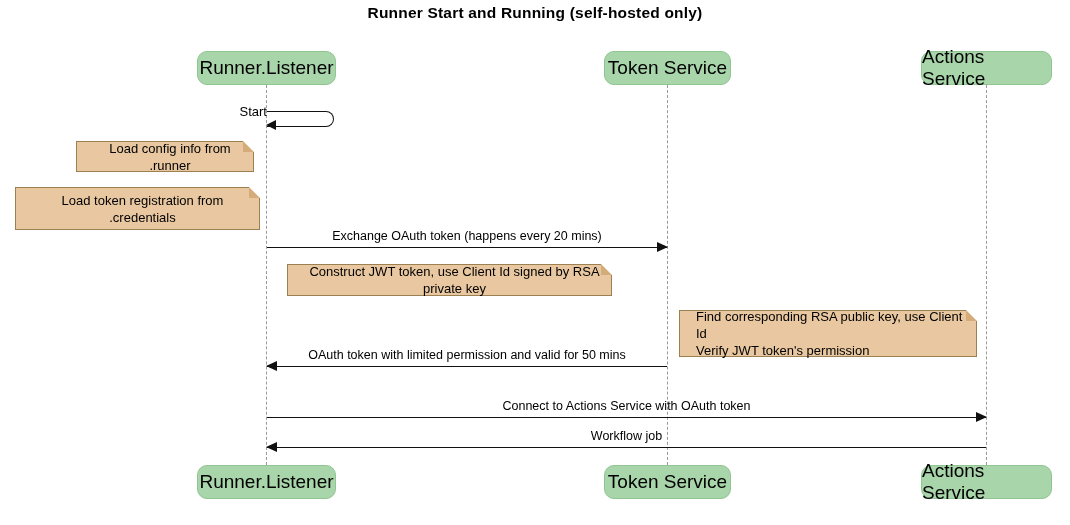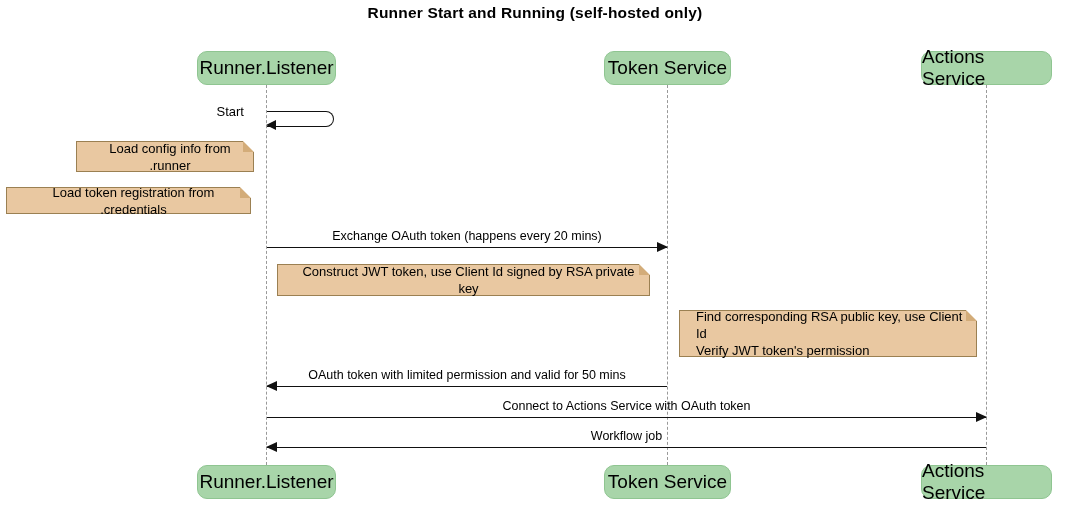--- a/index.html
+++ b/index.html
@@ -53,50 +53,50 @@
   <div class="title">Runner Start and Running (self-hosted only)</div>
 
   <div class="lifeline" style="left:266px;"></div>
   <div class="lifeline" style="left:667px;"></div>
   <div class="lifeline" style="left:986px;"></div>
 
   <div class="actor" style="left:197px;top:51px;width:139px;">Runner.Listener</div>
   <div class="actor" style="left:604px;top:51px;width:127px;">Token Service</div>
   <div class="actor" style="left:921px;top:51px;width:131px;">Actions Service</div>
 
-  <div class="self-label" style="left:144px;top:104px;width:100px;text-align:right;">Start</div>
+  <div class="self-label" style="left:167px;top:104px;width:100px;text-align:right;">Start</div>
   <div class="self-loop" style="left:267px;top:111px;width:67px;height:16px;"></div>
 
   <div class="note center" style="left:76px;top:141px;width:178px;height:31px;">
     <div class="fold"></div>
     <div>Load config info from .runner</div>
   </div>
 
-  <div class="note center" style="left:6px;top:187px;width:245px;height:27px;align-items:center;">
+  <div class="note center" style="left:15px;top:187px;width:245px;height:43px;align-items:center;">
     <div class="fold"></div>
     <div>Load token registration from .credentials</div>
   </div>
 
   <div class="message" style="left:267px;top:229px;width:400px;">
     <div class="msg-label">Exchange OAuth token (happens every 20 mins)</div>
     <div class="msg-line arrow-right"></div>
   </div>
 
-  <div class="note center" style="left:277px;top:264px;width:373px;height:32px;">
+  <div class="note center" style="left:287px;top:264px;width:325px;height:32px;">
     <div class="fold"></div>
     <div>Construct JWT token, use Client Id signed by RSA private key</div>
   </div>
 
   <div class="note" style="left:679px;top:310px;width:298px;height:47px;padding-left:16px;">
     <div class="fold"></div>
     <div>Find corresponding RSA public key, use Client Id</div>
     <div>Verify JWT token's permission</div>
   </div>
 
-  <div class="message" style="left:267px;top:368px;width:400px;">
+  <div class="message" style="left:267px;top:348px;width:400px;">
     <div class="msg-label">OAuth token with limited permission and valid for 50 mins</div>
     <div class="msg-line arrow-left"></div>
   </div>
 
   <div class="message" style="left:267px;top:429px;width:719px;">
     <div class="msg-label">Workflow job</div>
     <div class="msg-line arrow-left"></div>
   </div>
 
   <div class="message" style="left:267px;top:399px;width:719px;">

